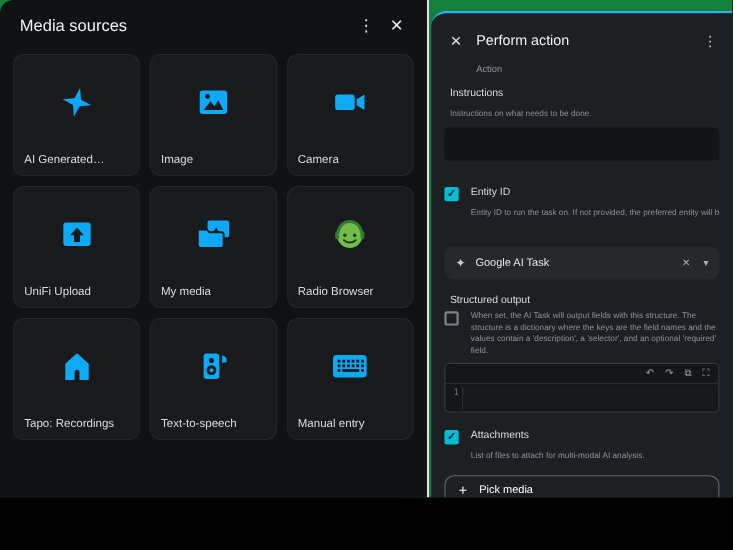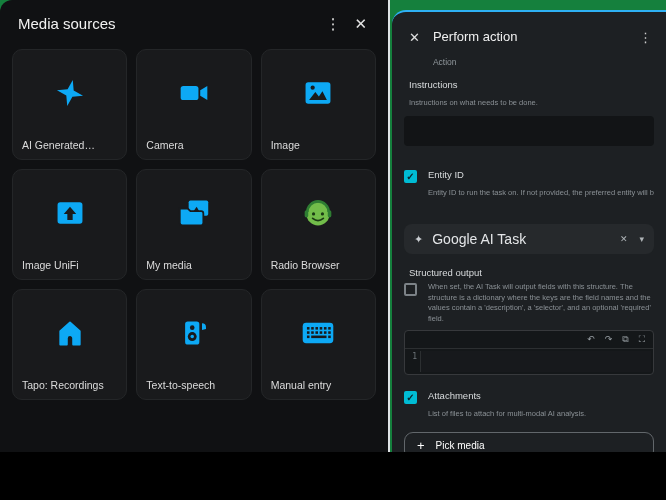--- a/index.html
+++ b/index.html
@@ -47,21 +47,21 @@
   .row.entity{margin-top:23px}
   .row.attach{margin-top:15px}
   .cb{width:13px;height:13px;border-radius:2px;flex:none;margin-right:11px;margin-top:1px;
     text-align:center;cursor:pointer}
   .cb.on{background:#00bcd4;color:#0e2126;font-size:10px;line-height:13px;font-weight:700}
   .cb.off{border:2px solid #7c8287;background:transparent}
   .row-text{flex:1;min-width:0}
   .combo{display:flex;align-items:center;height:30px;background:#26292c;border-radius:8px;
     margin-top:26px;padding:0 10px;cursor:pointer}
   .combo-star{color:#c9cdd1;font-size:11px;margin-right:9px}
-  .combo-val{flex:1;color:#e4e6e8;font-size:14px}
+  .combo-val{flex:1;color:#e4e6e8;font-size:10px}
   .combo-x{color:#aeb3b7;font-size:9px;padding:2px 5px;cursor:pointer}
   .combo-caret{color:#aeb3b7;font-size:9px;padding:2px 0 2px 7px;cursor:pointer}
   .sec{margin-top:13px}
   .struct-row{display:flex;margin-top:4px}
   .struct-row .hlp{margin-top:0;margin-left:0}
   .editor{margin-top:6px;background:#141719;border:1px solid #37393c;border-radius:4px}
   .ed-bar{display:flex;justify-content:flex-end;gap:10px;padding:3px 8px;border-bottom:1px solid #2c2f31}
   .ed-ic{color:#9aa1a6;font-size:9px;cursor:pointer}
   .ed-body{display:flex;height:25px}
   .ed-gutter{width:15px;color:#6f767b;font-size:8px;font-family:"DejaVu Sans Mono",monospace;
@@ -91,46 +91,46 @@
           <svg width="32" height="32" viewBox="0 0 36 36">
               <path d="M18 3 L21.5 14.5 L33 18 L21.5 21.5 L18 33 L14.5 21.5 L3 18 L14.5 14.5 Z" fill="#0da9f5" transform="rotate(12 18 18)"></path>
             </svg>
         </span>
         <span class="card-label">AI Generated…</span>
       </div>
 
       <div class="card">
         <span class="card-icon">
           <svg width="32" height="32" viewBox="0 0 36 36">
-              <rect x="3" y="10" width="20" height="16" rx="3" fill="#0da9f5"></rect>
-              <path d="M25 15 L33 10 L33 26 L25 21 Z" fill="#0da9f5"></path>
-            </svg>
-        </span>
-        <span class="card-label">Camera</span>
-      </div>
-
-      <div class="card">
-        <span class="card-icon">
-          <svg width="32" height="32" viewBox="0 0 36 36">
               <rect x="4" y="6" width="28" height="24" rx="3" fill="#0da9f5"></rect>
               <path d="M8 26 L15 17 L19 22 L23 16 L28 26 Z" fill="#191a1c"></path>
               <circle cx="12" cy="12" r="2.4" fill="#191a1c"></circle>
             </svg>
         </span>
         <span class="card-label">Image</span>
       </div>
 
       <div class="card">
         <span class="card-icon">
           <svg width="32" height="32" viewBox="0 0 36 36">
+              <rect x="3" y="10" width="20" height="16" rx="3" fill="#0da9f5"></rect>
+              <path d="M25 15 L33 10 L33 26 L25 21 Z" fill="#0da9f5"></path>
+            </svg>
+        </span>
+        <span class="card-label">Camera</span>
+      </div>
+
+      <div class="card">
+        <span class="card-icon">
+          <svg width="32" height="32" viewBox="0 0 36 36">
               <rect x="4" y="6" width="28" height="24" rx="3" fill="#0da9f5"></rect>
               <path d="M18 11 L25 19 L21 19 L21 26 L15 26 L15 19 L11 19 Z" fill="#191a1c"></path>
             </svg>
         </span>
-        <span class="card-label">Image UniFi</span>
+        <span class="card-label">UniFi Upload</span>
       </div>
 
       <div class="card">
         <span class="card-icon">
           <svg width="34" height="32" viewBox="0 0 38 36">
               <rect x="13" y="4" width="22" height="17" rx="2" fill="#0da9f5"></rect>
               <path d="M17 18 L22 11 L26 18 Z" fill="#191a1c"></path>
               <path d="M3 13 L12 13 L15 16 L27 16 A2.5 2.5 0 0 1 29.5 18.5 L29.5 29 A3 3 0 0 1 26.5 32 L6 32 A3 3 0 0 1 3 29 Z" fill="#0da9f5" stroke="#191a1c" stroke-width="2"></path>
             </svg>
         </span>

